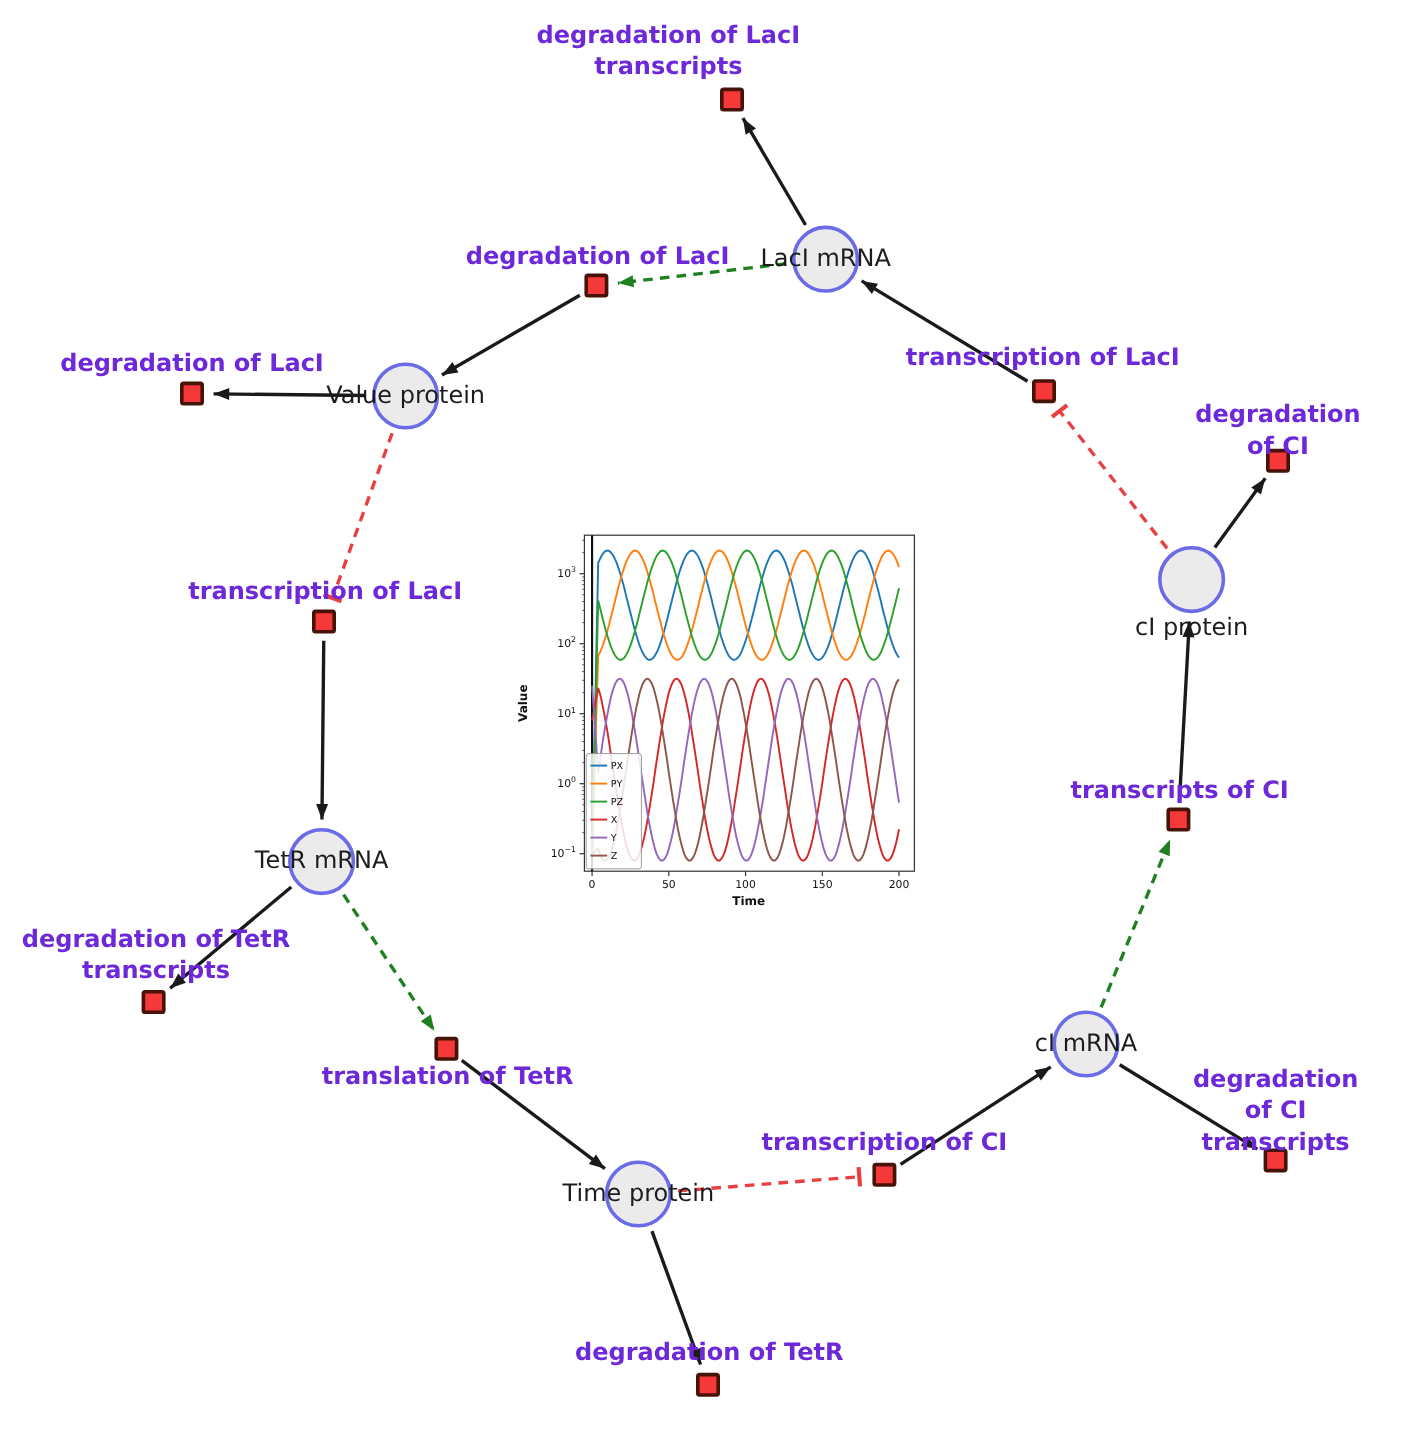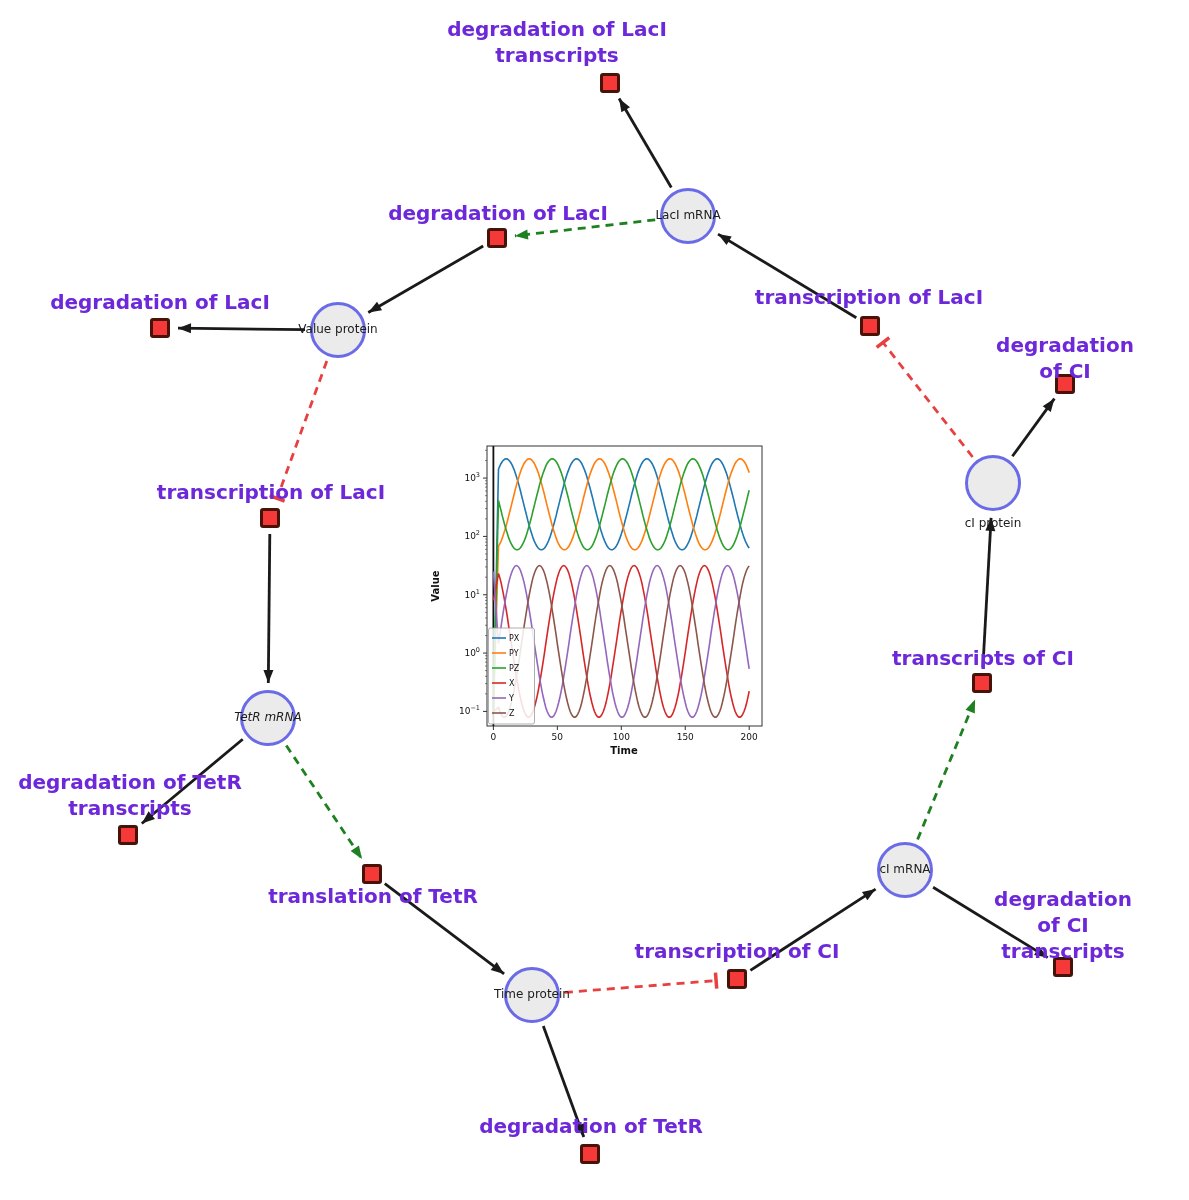--- a/index.html
+++ b/index.html
@@ -4,21 +4,21 @@
 <style>
   html,body{margin:0;padding:0;background:#fff;}
   #stage{position:relative;width:1189px;height:1200px;background:#fff;overflow:hidden;
          font-family:"DejaVu Sans",sans-serif;}
   #edge-layer{position:absolute;left:0;top:0;width:1189px;height:1200px;}
   .species-node{position:absolute;width:56px;height:56px;border-radius:50%;
       background:#ebebeb;border:3px solid #6b6be8;box-sizing:border-box;}
   .reaction-node{position:absolute;width:20px;height:20px;border-radius:3px;
       background:#f53838;border:3px solid #471309;box-sizing:border-box;}
   .species-label{position:absolute;transform:translate(-50%,-50%);
-      font-size:12px;color:#1c1c1c;white-space:pre-line;text-align:center;line-height:1.25;}
+      font-size:20px;color:#1c1c1c;white-space:pre-line;text-align:center;line-height:1.25;}
   .reaction-label{position:absolute;transform:translate(-50%,-50%);
       font-size:20px;font-weight:bold;color:#6d28d9;white-space:pre-line;text-align:center;line-height:1.3;}
   .edge-black{stroke:#1a1a1a;stroke-width:2.8;fill:none;}
   .edge-green{stroke:#1e8020;stroke-width:2.8;fill:none;stroke-dasharray:8 6;}
   .edge-red{stroke:#e84040;stroke-width:2.8;fill:none;stroke-dasharray:8 6;}
   #chart-box{position:absolute;left:425px;top:430px;width:350px;height:330px;background:#fff;}
   #chart-svg text{font-family:"DejaVu Sans",sans-serif;fill:#111;}
 </style>
 </head>
 <body>
@@ -57,21 +57,21 @@
         <line x1="972.6" y1="457.0" x2="883.0" y2="342.5" class="edge-red" marker-end="url(#tee-red)"></line>
       </g>
   </svg>
 
   <div id="nodes">
       <div class="species-node" style="left: 660px; top: 188px;"></div>
       <div class="species-label" style="left: 688px; top: 215px;">LacI mRNA</div>
       <div class="species-node" style="left: 310px; top: 302px;"></div>
       <div class="species-label" style="left: 338px; top: 329px;">Value protein</div>
       <div class="species-node" style="left: 240px; top: 690px;"></div>
-      <div class="species-label" style="left: 268px; top: 717px; font-style: italic;">TetR mRNA</div>
+      <div class="species-label" style="left: 268px; top: 717px;">TetR mRNA</div>
       <div class="species-node" style="left: 504px; top: 967px;"></div>
       <div class="species-label" style="left: 532px; top: 994px;">Time protein</div>
       <div class="species-node" style="left: 877px; top: 842px;"></div>
       <div class="species-label" style="left: 905px; top: 869px;">cI mRNA</div>
       <div class="species-node" style="left: 965px; top: 455px;"></div>
       <div class="species-label" style="left: 993px; top: 482px; margin-top: 41px;">cI protein</div>
       <div class="reaction-node" style="left: 600px; top: 73px;"></div>
       <div class="reaction-label" style="left: 557px; top: 42px;">degradation of LacI
 transcripts</div>
       <div class="reaction-node" style="left: 487px; top: 228px;"></div>

